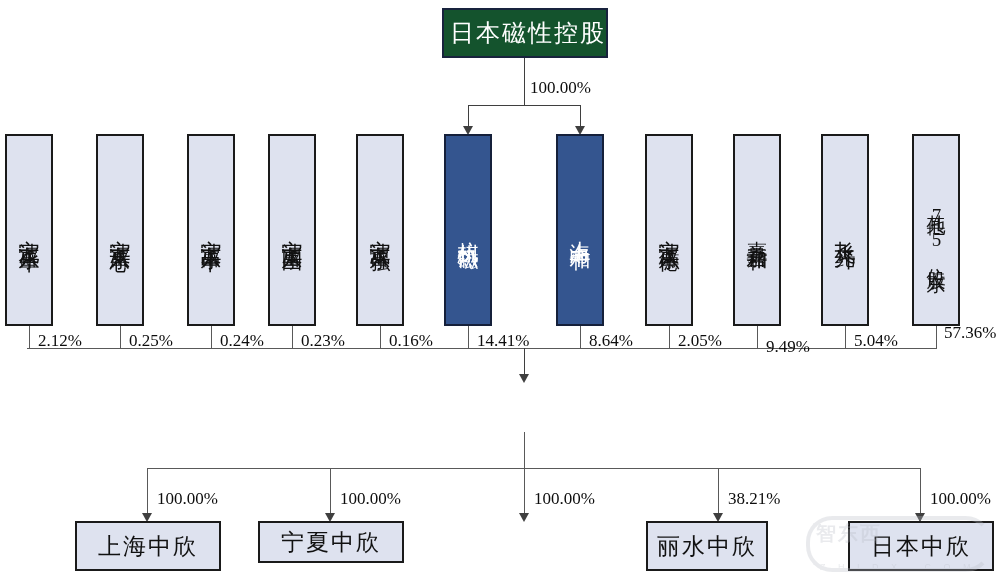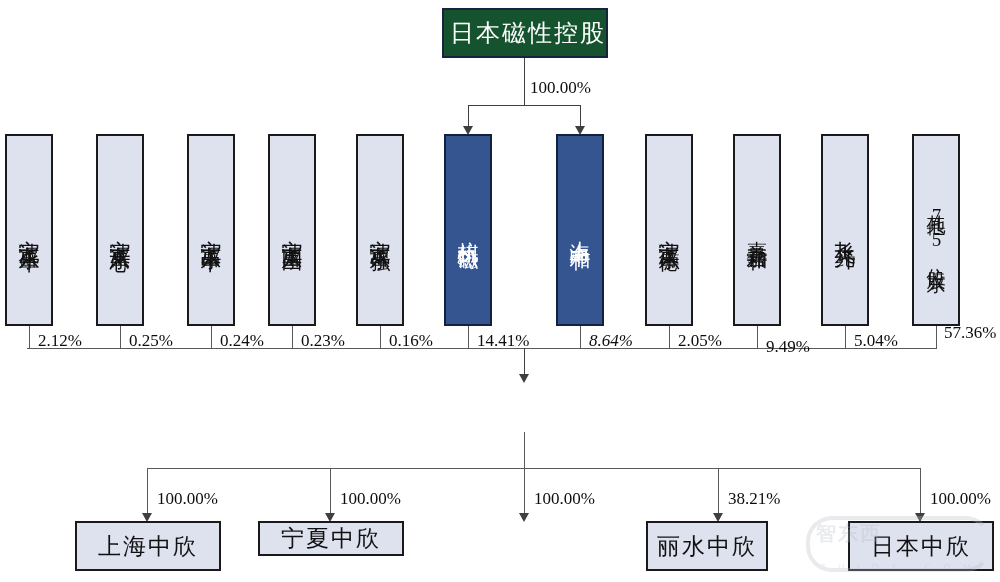--- a/index.html
+++ b/index.html
@@ -184,21 +184,21 @@
   <div class="ln v" style="left:936px; top:326px; height:22px;"></div>
 
   <div class="ln h" style="left:27px; top:348px; width:910px;"></div>
 
   <div class="pct" style="left:38px;  top:331px;">2.12%</div>
   <div class="pct" style="left:129px; top:331px;">0.25%</div>
   <div class="pct" style="left:220px; top:331px;">0.24%</div>
   <div class="pct" style="left:301px; top:331px;">0.23%</div>
   <div class="pct" style="left:389px; top:331px;">0.16%</div>
   <div class="pct" style="left:477px; top:331px;">14.41%</div>
-  <div class="pct" style="left:589px; top:331px;font-style:italic;">8.64%</div>
+  <div class="pct" style="left:589px; top:331px;">8.64%</div>
   <div class="pct" style="left:678px; top:331px;">2.05%</div>
   <div class="pct" style="left:766px; top:337px;">9.49%</div>
   <div class="pct" style="left:854px; top:331px;">5.04%</div>
   <div class="pct" style="left:944px; top:323px;">57.36%</div>
 
   <div class="ln v dk" style="left:524px; top:348px; height:28px;"></div>
   <div class="arrow-down" style="left:519px; top:374px;"></div>
 
 
   <div class="ln v" style="left:524px; top:432px; height:36px;"></div>
@@ -222,21 +222,21 @@
 
   <div class="pct" style="left:157px; top:489px;">100.00%</div>
   <div class="pct" style="left:340px; top:489px;">100.00%</div>
   <div class="pct" style="left:534px; top:489px;">100.00%</div>
   <div class="pct" style="left:728px; top:489px;">38.21%</div>
   <div class="pct" style="left:930px; top:489px;">100.00%</div>
 
   <div class="node light" style="left:75px; top:521px; width:146px; height:50px;">
     <span class="htext">上海中欣</span>
   </div>
-  <div class="node light" style="left:258px; top:521px; width:146px; height:35px;font-family:Liberation Serif, serif;">
+  <div class="node light" style="left:258px; top:521px; width:146px; height:42px;font-family:Liberation Serif, serif;">
     <span class="htext">宁夏中欣</span>
   </div>
   <div class="node light" style="left:646px; top:521px; width:122px; height:50px;">
     <span class="htext">丽水中欣</span>
   </div>
   <div class="node light" style="left:848px; top:521px; width:146px; height:50px;">
     <span class="htext">日本中欣</span>
   </div>
 
   <div class="watermark">

